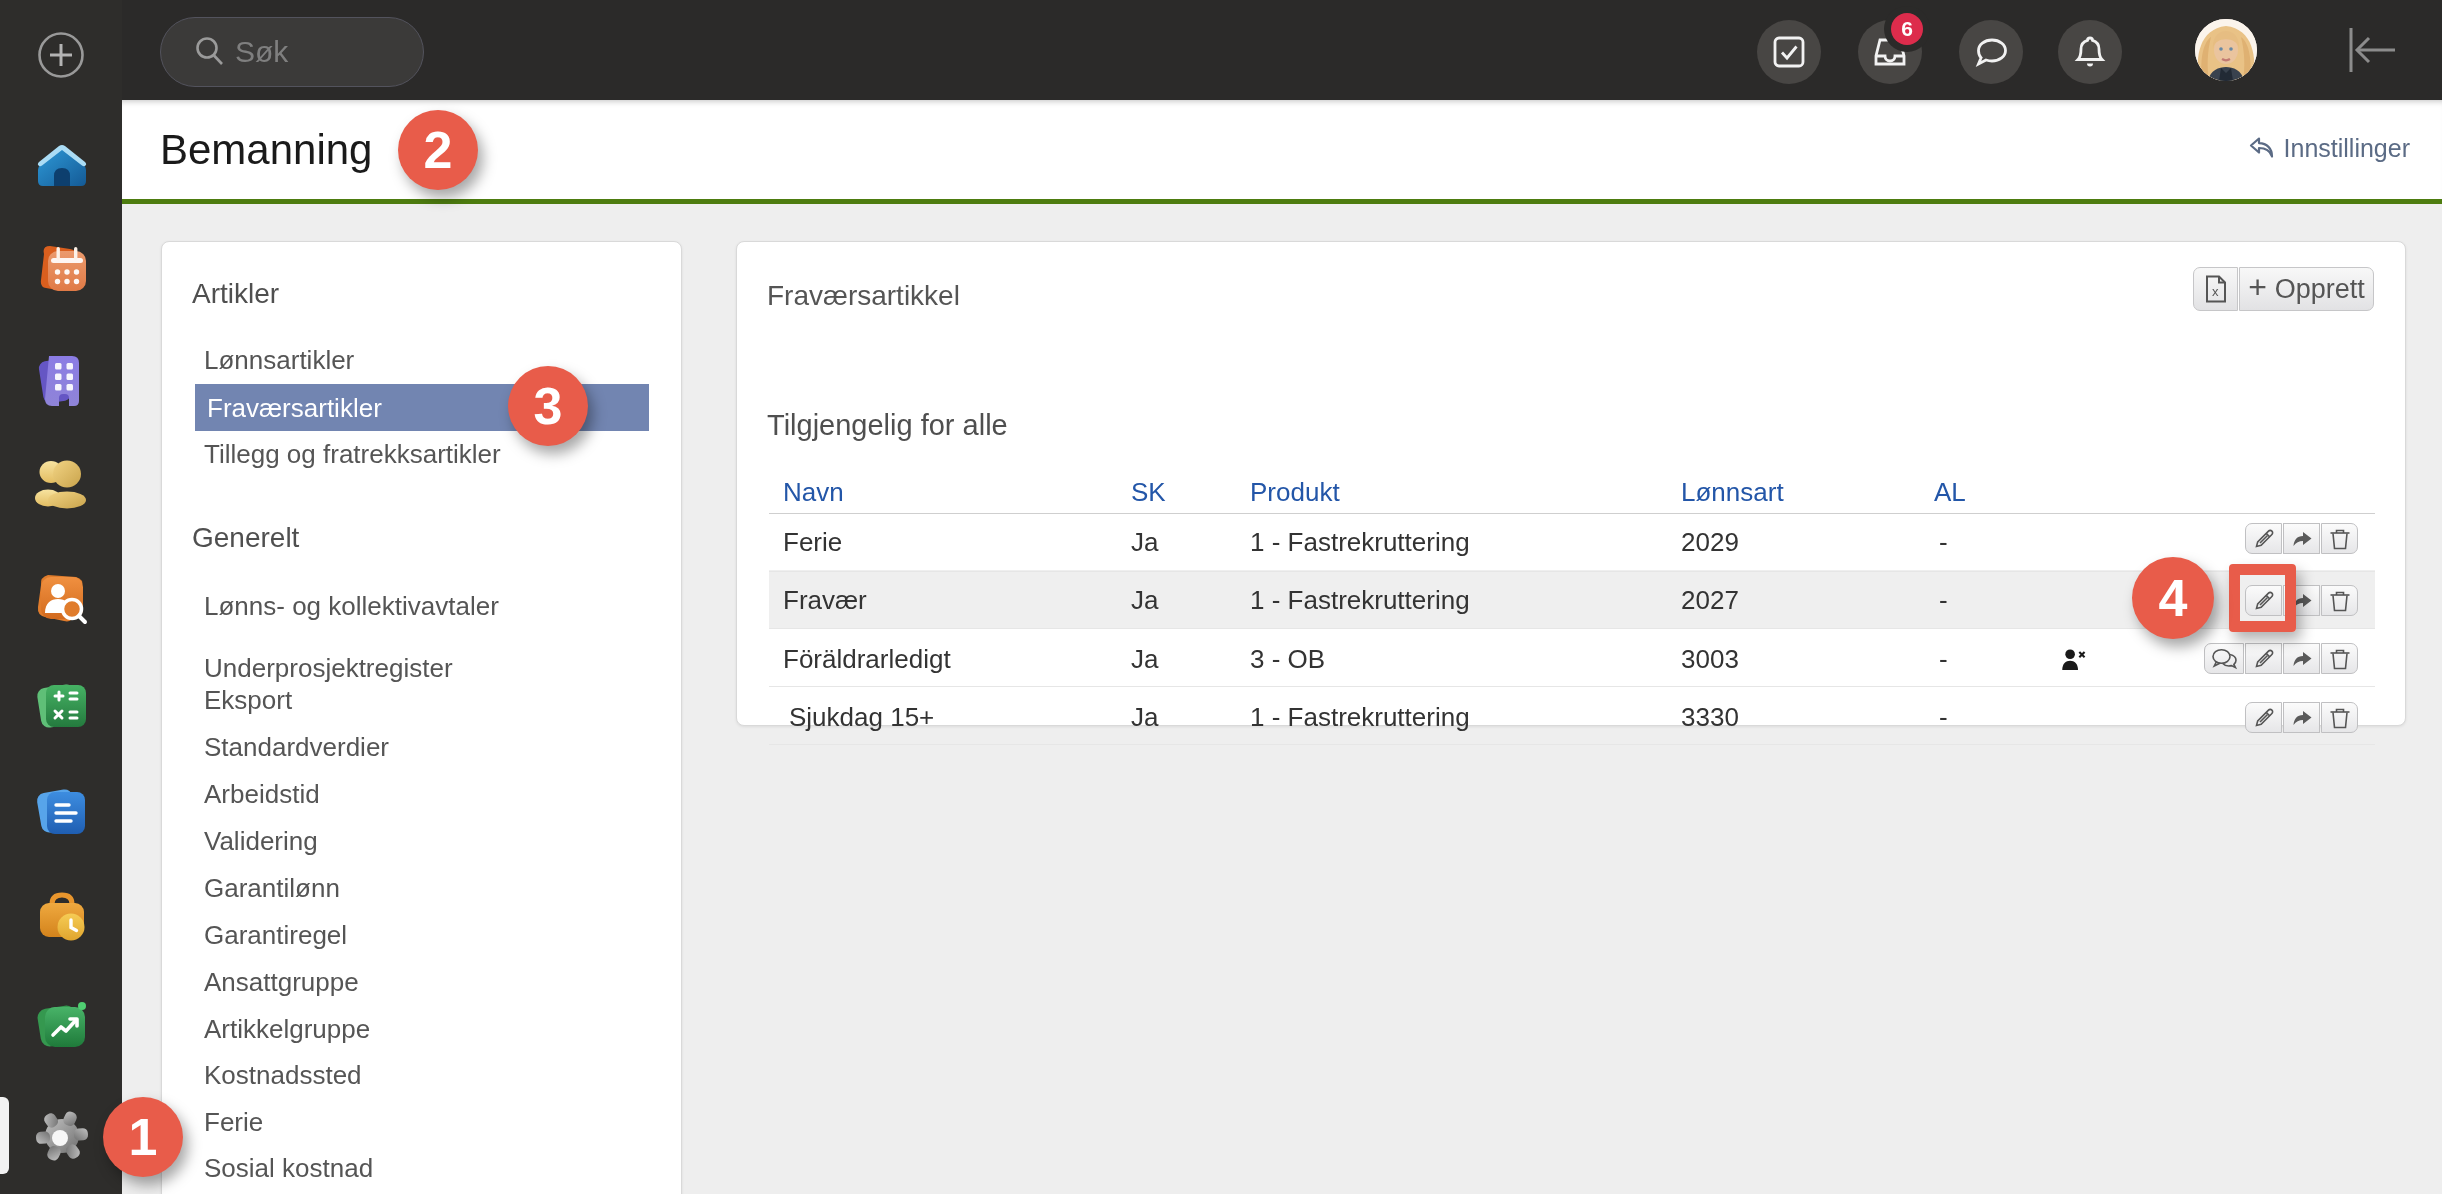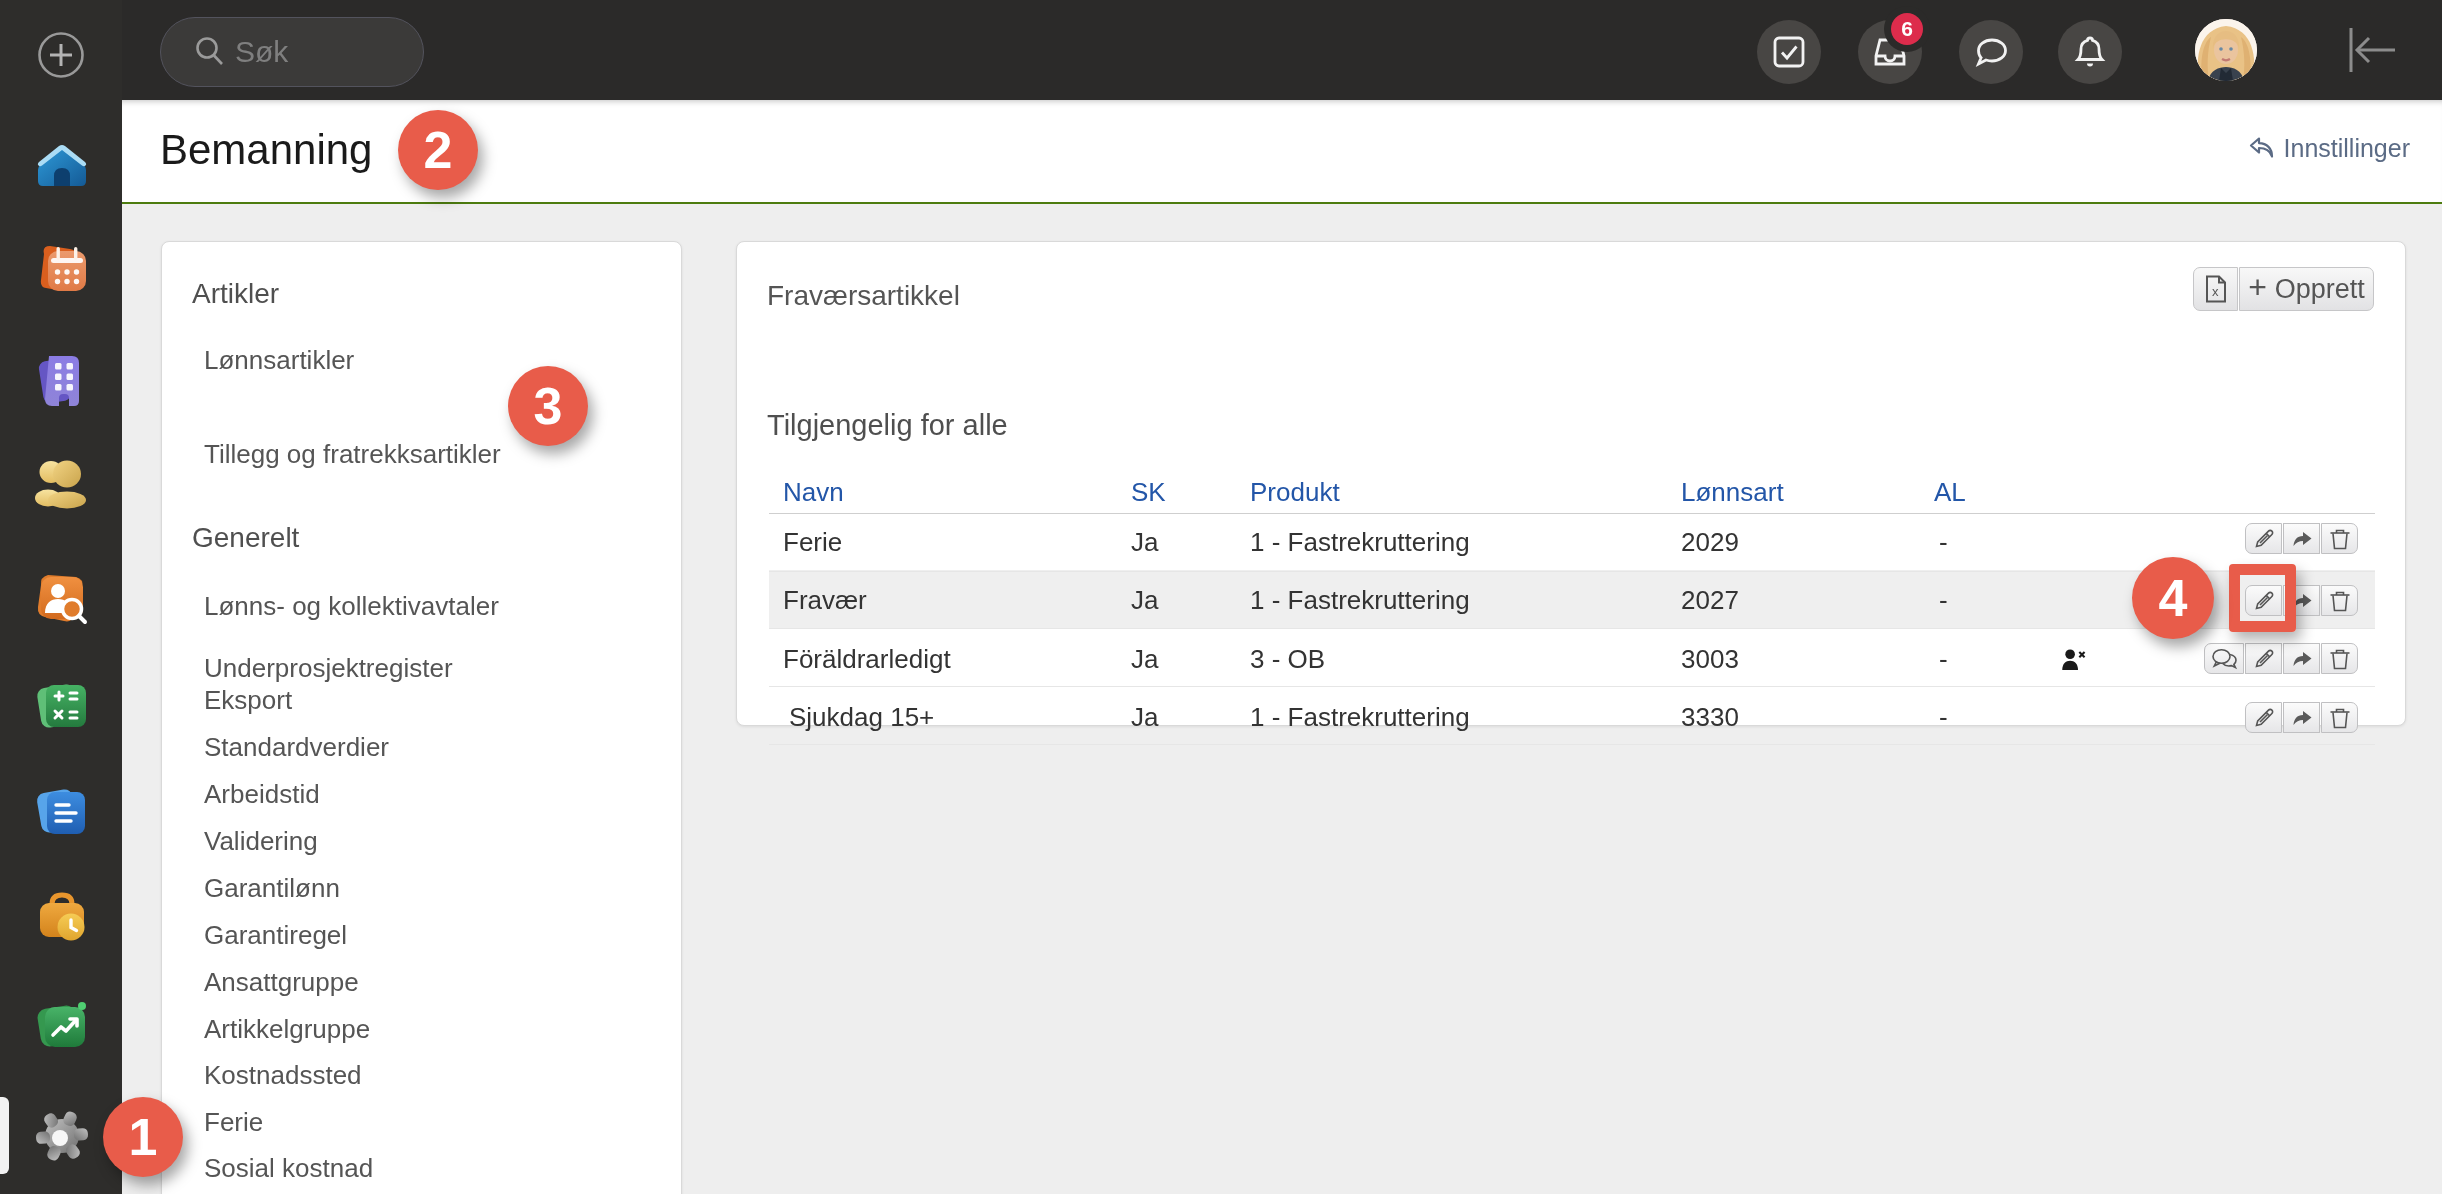--- a/index.html
+++ b/index.html
@@ -1,20 +1,20 @@
 <!DOCTYPE html>
 <html><head>
 <meta charset="utf-8">
 <style>
 *{margin:0;padding:0;box-sizing:border-box;}
 html,body{width:2442px;height:1194px;overflow:hidden;font-family:"Liberation Sans",sans-serif;background:#eeeeee;}
 .abs{position:absolute;}
 #sidebar{position:absolute;left:0;top:0;width:122px;height:1194px;background:#2e2d2b;z-index:5;}
 #topbar{position:absolute;left:122px;top:0;width:2320px;height:100px;background:#2b2a29;z-index:4;}
-#headband{position:absolute;left:122px;top:100px;width:2320px;height:104px;background:#ffffff;border-bottom:2px solid #4d7c0f;z-index:2;box-shadow:inset 0 6px 6px -5px rgba(0,0,0,0.25);}
+#headband{position:absolute;left:122px;top:100px;width:2320px;height:104px;background:#ffffff;border-bottom:5px solid #4d7c0f;z-index:2;box-shadow:inset 0 6px 6px -5px rgba(0,0,0,0.25);}
 #content{position:absolute;left:122px;top:205px;width:2320px;height:989px;background:#eeeeee;}
 .card{position:absolute;background:#fff;border:1px solid #d9d9d9;border-radius:8px;box-shadow:0 1px 3px rgba(0,0,0,0.08);}
 #leftcard{left:161px;top:241px;width:521px;height:1060px;}
 #rightcard{left:736px;top:241px;width:1670px;height:485px;}
 .navitem{position:absolute;left:42px;font-size:26px;color:#555;white-space:nowrap;transform:translateY(-50%);}
 .navhead{position:absolute;left:30px;font-size:28px;color:#4f4f4f;transform:translateY(-50%);}
 #selbar{position:absolute;left:33px;top:142px;width:454px;height:47px;background:#7285b1;}
 #selbar span{position:absolute;left:12px;top:50%;transform:translateY(-50%);color:#fff;font-size:26px;}
 .rc{position:absolute;background:#e85c4a;border-radius:50%;color:#fff;font-weight:bold;display:flex;align-items:center;justify-content:center;box-shadow:5px 8px 14px rgba(0,0,0,0.35);z-index:20;}
 .search{position:absolute;left:38px;top:17px;width:264px;height:70px;border-radius:35px;background:#3b3a39;border:1.5px solid #53535d;}
@@ -289,20 +289,23 @@
   </svg>
   </div>
   <div class="abs" style="left:0;top:1097px;width:9px;height:77px;background:#f2f2f2;border-radius:0 6px 6px 0;"></div>
 </div>
 
 <div id="content"></div>
 
 <div class="card" id="leftcard">
   <div class="navhead" style="top:52px;">Artikler</div>
   <div class="navitem" style="top:118px;">Lønnsartikler</div>
+  <div id="selbar">
+      <span>Fraværsartikler</span>
+    </div>
   <div class="navitem" style="top:212px;">Tillegg og fratrekksartikler</div>
   <div class="navhead" style="top:296px;">Generelt</div>
   <div class="navitem" style="top:364px;">Lønns- og kollektivavtaler</div>
   <div class="navitem" style="top:411px;margin-top:15px;">Underprosjektregister</div>
   <div class="navitem" style="top:458px;">Eksport</div>
   <div class="navitem" style="top:505px;">Standardverdier</div>
   <div class="navitem" style="top:552px;">Arbeidstid</div>
   <div class="navitem" style="top:599px;">Validering</div>
   <div class="navitem" style="top:646px;">Garantilønn</div>
   <div class="navitem" style="top:693px;">Garantiregel</div>

